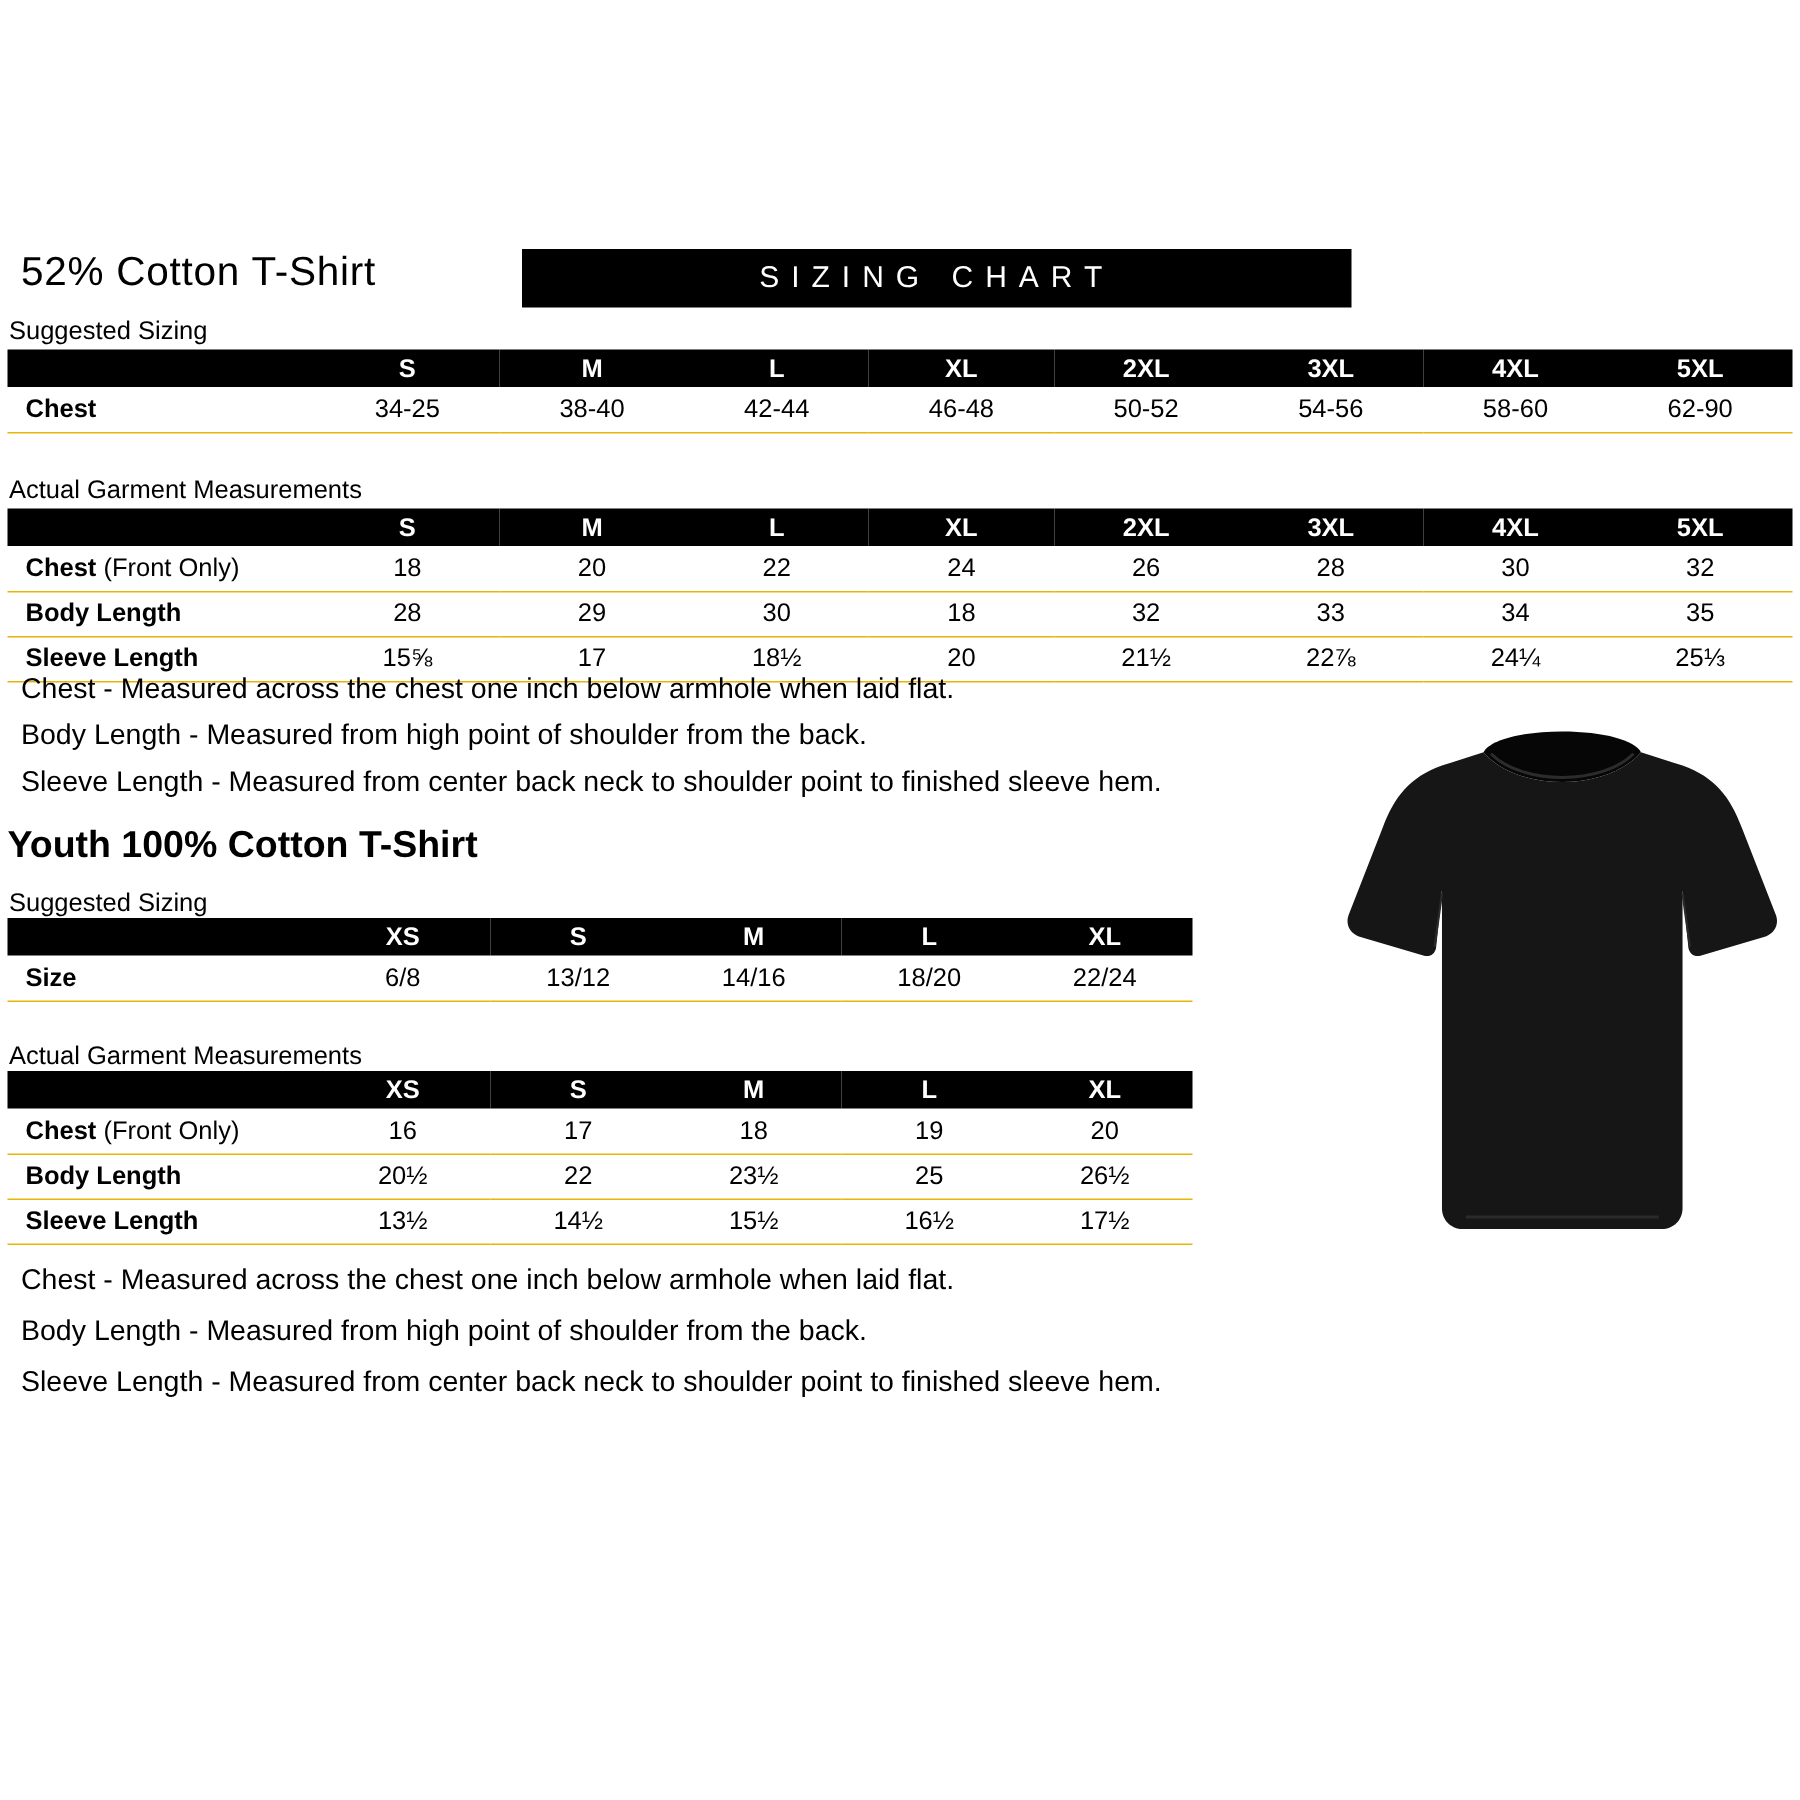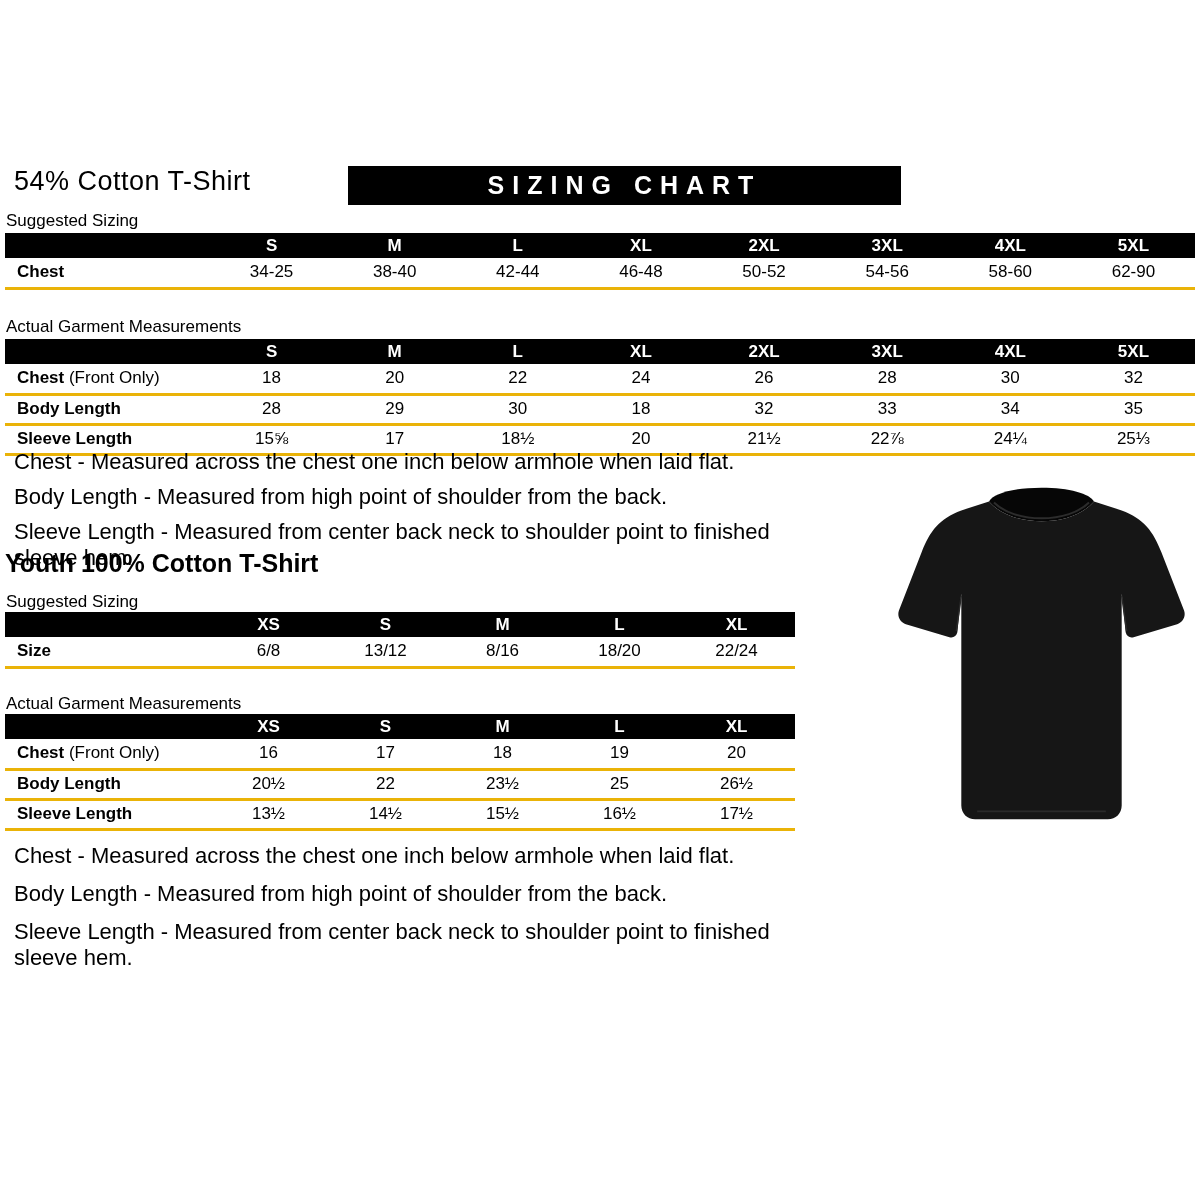--- a/index.html
+++ b/index.html
@@ -3,48 +3,48 @@
 <meta charset="utf-8">
 <style>
   * { margin:0; padding:0; box-sizing:border-box; }
   html,body { width:1200px; height:1200px; background:#ffffff; overflow:hidden; }
   body { font-family:"Liberation Sans","DejaVu Sans",sans-serif; color:#000; position:relative; }
   .abs { position:absolute; }
 
   .page-title { left:14px; top:166px; font-size:27px; font-weight:normal; letter-spacing:0.5px; }
   .banner { left:348px; top:166px; width:553px; height:39px; background:#000; color:#fff;
             display:flex; align-items:center; justify-content:center;
-            font-size:25px; font-weight:bold; letter-spacing:8px; }
+            font-size:20px; font-weight:normal; letter-spacing:8px; }
 
   .section-label { font-size:17px; }
 
   .table-wrap { left:5px; }
   .w-adult { width:1190px; }
   .w-youth { width:790px; }
 
   .size-table { width:100%; border-collapse:collapse; table-layout:fixed; }
   .size-table thead th { background:#000; color:#fff; font-size:17px; font-weight:bold;
                          height:25px; text-align:center; vertical-align:middle; }
-  .size-table tbody th, .size-table tbody td { border-bottom:3px solid #eab308; height:30px;
+  .size-table tbody th, .size-table tbody td { border-bottom:1px solid #eab308; height:30px;
                          font-size:17px; text-align:center; vertical-align:middle; font-weight:normal; }
   .size-table tbody th { text-align:left; padding-left:12px; white-space:nowrap; }
   .lbl-b { font-weight:bold; }
   .lbl-r { font-weight:normal; }
 
-  .notes p { font-size:22px; margin-bottom:9px; }
+  .notes p { font-size:19px; margin-bottom:9px; }
   .notes2 p { margin-bottom:12px; }
 
   .youth-title { left:5px; top:549px; font-size:25px; font-weight:bold;text-align:center; }
 
   .tshirt { left:893px; top:476px; width:297px; height:348px; }
 </style>
 </head>
 <body>
 
-<div class="abs page-title">54% Cotton T-Shirt</div>
+<div class="abs page-title">52% Cotton T-Shirt</div>
 <div class="abs banner">SIZING CHART</div>
 
 <div class="abs section-label" style="left:6px; top:211px;">Suggested Sizing</div>
 <div class="abs table-wrap w-adult" style="top:233px;">
     <table class="size-table">
       <colgroup>
         <col style="width: 205px;">
         <col>
         <col>
         <col>
@@ -175,21 +175,21 @@
           <th>M</th>
           <th>L</th>
           <th>XL</th>
         </tr>
       </thead>
       <tbody>
         <tr>
           <th><span class="lbl-b">Size</span></th>
           <td>6/8</td>
           <td>13/12</td>
-          <td>8/16</td>
+          <td>14/16</td>
           <td>18/20</td>
           <td>22/24</td>
         </tr>
       </tbody>
     </table>
   </div>
 
 <div class="abs section-label" style="left:6px; top:694px;">Actual Garment Measurements</div>
 <div class="abs table-wrap w-youth" style="top:714px;">
     <table class="size-table">

